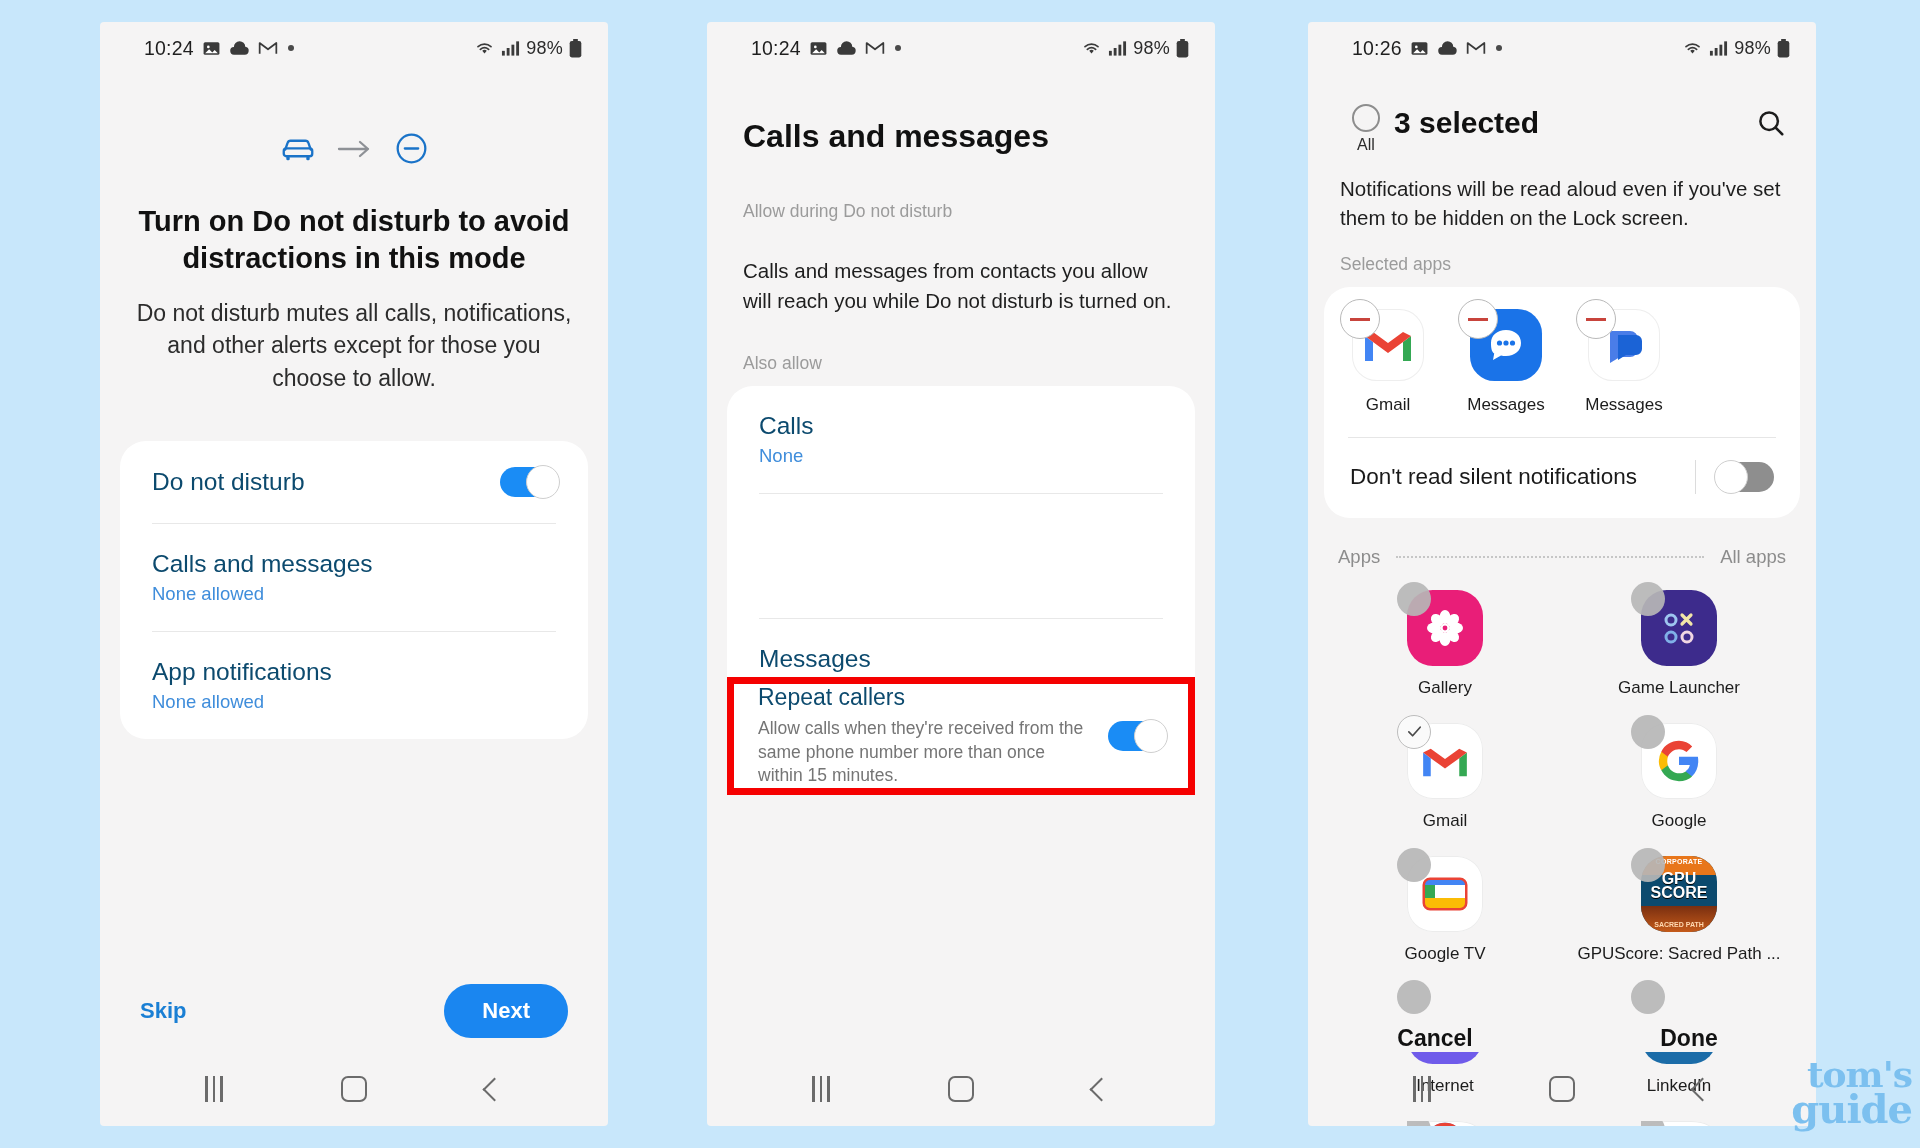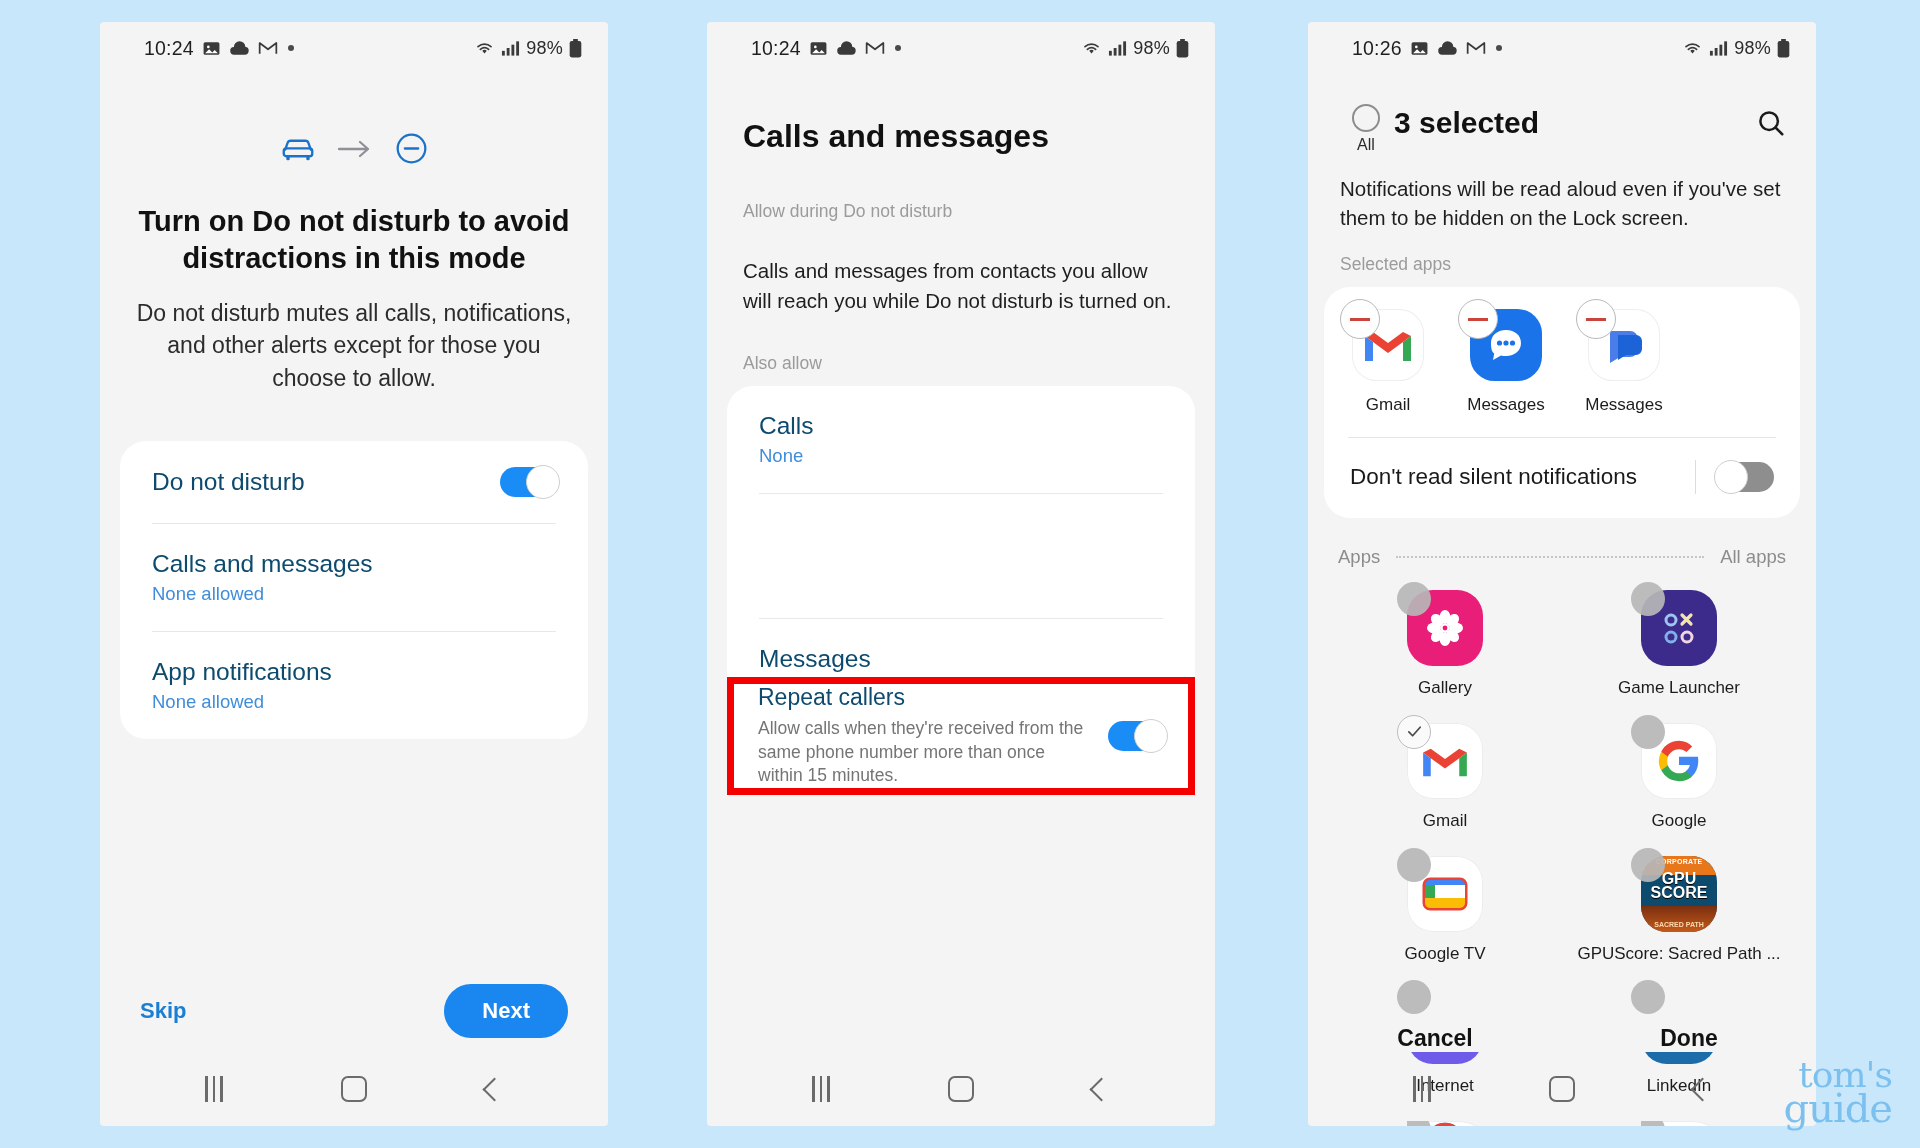--- a/index.html
+++ b/index.html
@@ -170,22 +170,22 @@
     position: absolute; left: 0; right: 0; bottom: 74px; height: 64px;
     background: #f5f4f4; display: flex; align-items: flex-end;
   }
   .s3-actionbar .act { flex: 1; text-align: center; font-size: 23px; font-weight: bold; color: #121212; }
 
   
   .squircle { width: 100%; height: 100%; border-radius: 34%; overflow: hidden;
               display:flex; align-items:center; justify-content:center; position: relative; }
 
   .wm {
-    position: absolute; right: 28px; bottom: 22px;
-    font-family: "DejaVu Serif", serif; font-weight: normal;
+    position: absolute; right: 8px; bottom: 22px;
+    font-family: "DejaVu Serif", serif; font-weight: bold;
     color: #7cc0ef; line-height: .88; text-align: right;
     font-size: 36px; letter-spacing: -1px;
     z-index: 50; pointer-events: none;
   }
   .wm .l2 { font-size: 40px; }
 </style>
 </head>
 <body>
 
 <div class="stage">

